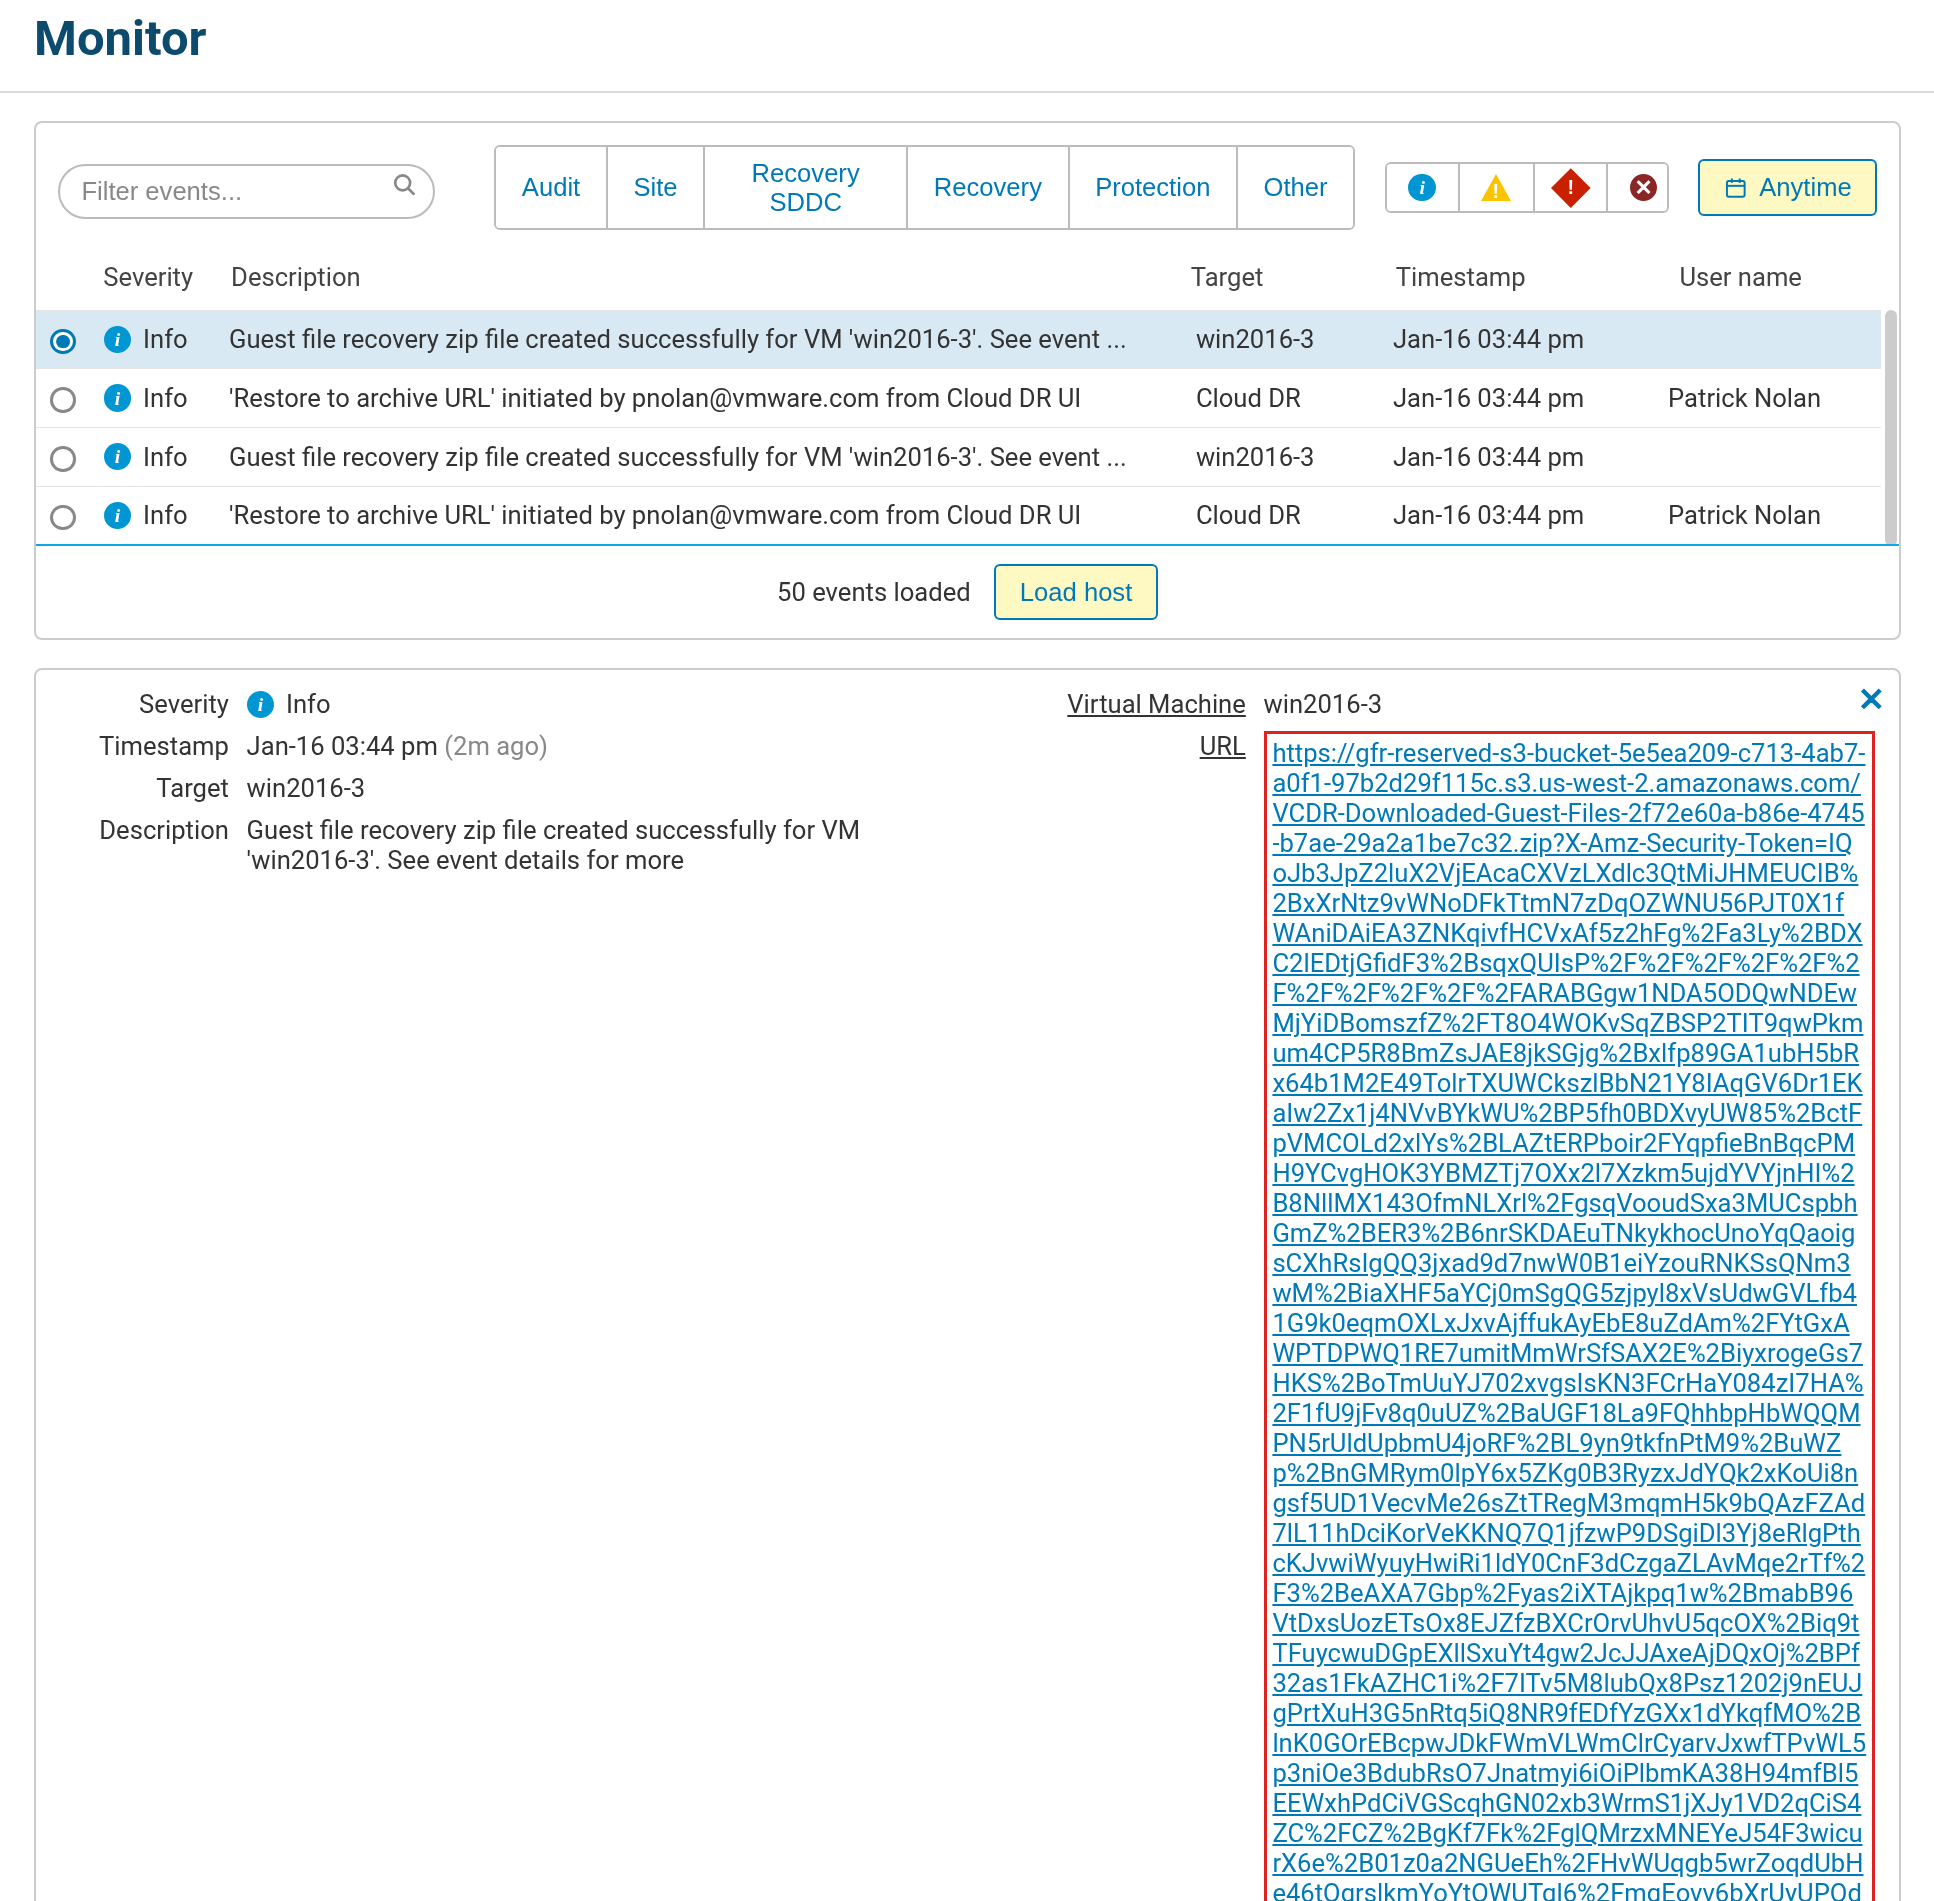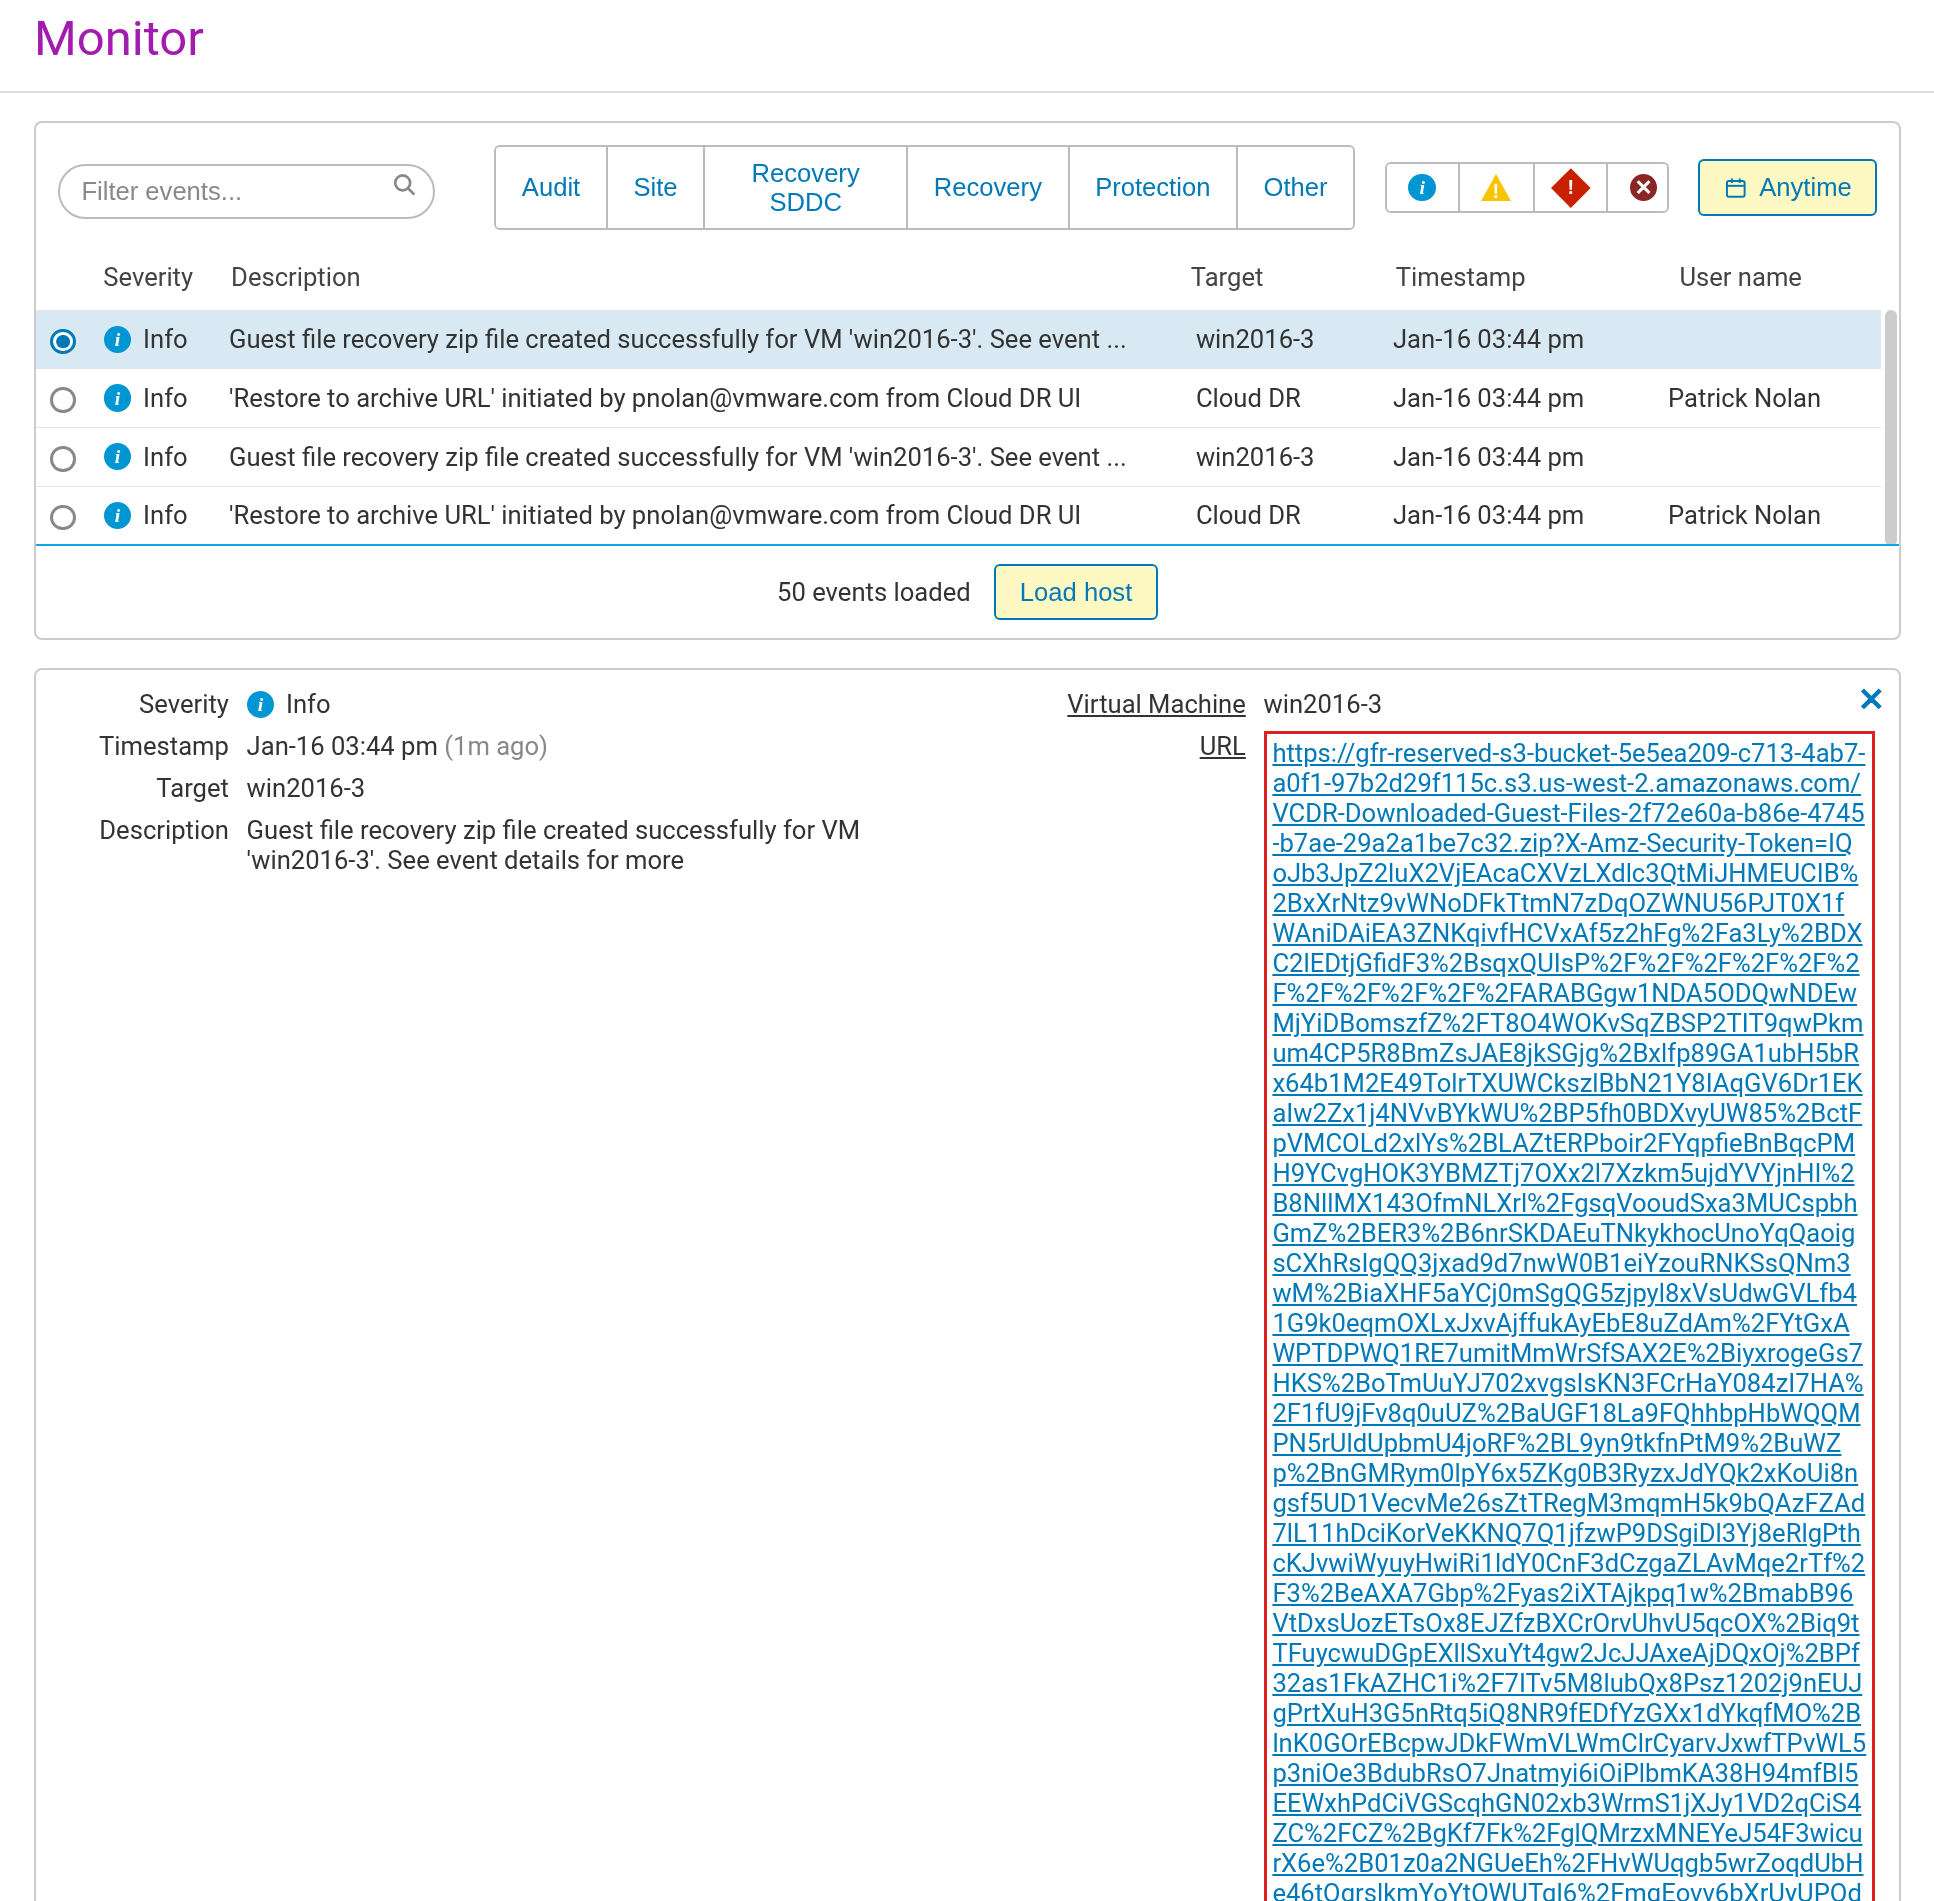--- a/index.html
+++ b/index.html
@@ -1,17 +1,17 @@
 <!DOCTYPE html>
 <html><head>
 <meta charset="utf-8">
 <style>
   * { box-sizing: border-box; margin: 0; padding: 0; }
   html, body { width: 1935px; font-family: -apple-system, BlinkMacSystemFont, "Segoe UI", Roboto, "Helvetica Neue", Arial, sans-serif; font-size: 23.6px; color: #333; background: #fff; }
-  .page-title { font-size: 49px; font-weight: 400; color: #a21caf; padding: 9.9px 34px 24.6px; }
+  .page-title { font-size: 49px; font-weight: 700; color: #0c4a6e; padding: 9.9px 34px 24.6px; }
   hr.divider { border: none; border-top: 2px solid #ddd; margin: 0; }
 
   .panel { border: 2px solid #ccc; border-radius: 7.9px; margin: 27.6px 34px 27.6px; background: #fff; }
 
   
   .toolbar { display: flex; align-items: center; padding: 21.7px 21.7px; gap: 29.6px; }
   .search-wrap { position: relative; width: 394px; }
   .search-input { width: 100%; height: 55px; border: 2px solid #bbb; border-radius: 27.6px; padding: 0 54px 0 21.7px; font-size: 25.6px; color: #333; outline: none; margin-top: 8px; }
   .search-input::placeholder { color: #888; }
   .search-icon { position: absolute; right: 17.7px; top: 50%; transform: translateY(-50%); color: #888; }
@@ -209,21 +209,21 @@
         <div class="detail-label">Severity</div>
         <div class="detail-value">
             <span class="sev-cell">
               <span class="info-icon">i</span> 
               <span>Info</span>
             </span>
           </div>
       </div>
       <div class="detail-row">
         <div class="detail-label">Timestamp</div>
-        <div class="detail-value"><span>Jan-16 03:44 pm</span> <span class="rel-time">(1m ago)</span></div>
+        <div class="detail-value"><span>Jan-16 03:44 pm</span> <span class="rel-time">(2m ago)</span></div>
       </div>
       <div class="detail-row">
         <div class="detail-label">Target</div>
         <div class="detail-value">win2016-3</div>
       </div>
       <div class="detail-row">
         <div class="detail-label">Description</div>
         <div class="detail-value" style="max-width:768px;">Guest file recovery zip file created successfully for VM 'win2016-3'. See event details for more</div>
       </div>
     </div>

